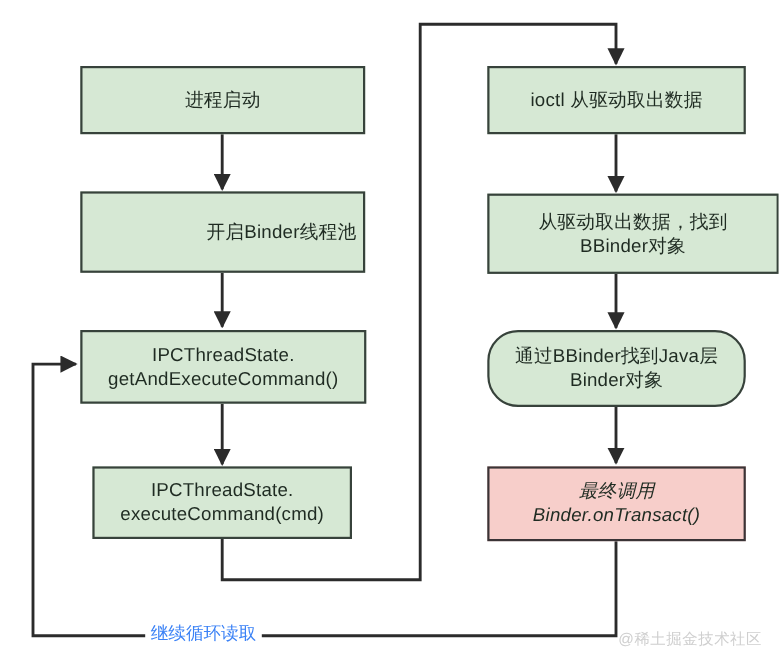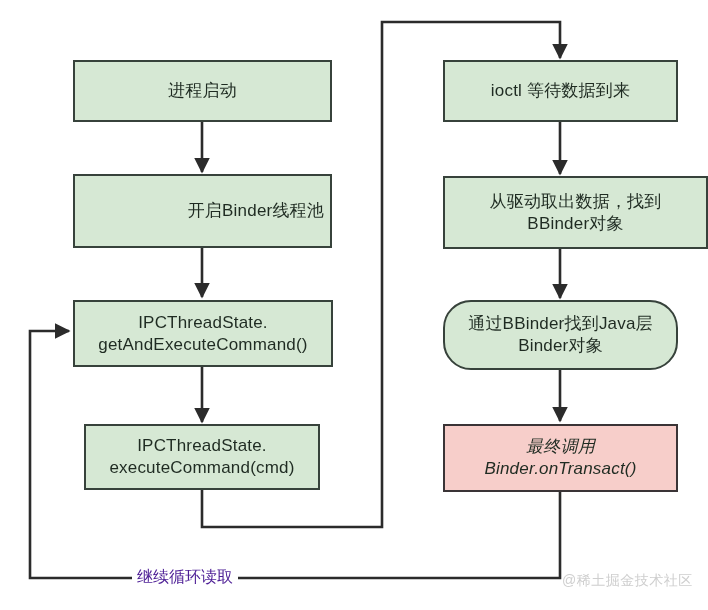--- a/index.html
+++ b/index.html
@@ -46,21 +46,21 @@
     background: #f7ceca;
     border-color: #3a3436;
   }
   .node-label {
     display: block;
     white-space: pre-line;
   }
   .edge-label {
     position: absolute;
     background: #ffffff;
-    color: #4c1d95;
+    color: #3b82f6;
     font-size: 16px;
     padding: 0 5px;
     white-space: nowrap;
     line-height: 1;
   }
   .watermark {
     position: absolute;
     color: #cfcfcf;
     font-size: 14px;
     white-space: nowrap;
@@ -110,21 +110,21 @@
     <span class="node-label">IPCThreadState.
 getAndExecuteCommand()</span>
   </div>
 
   <div class="node green" style="left:84px; top:424px; width:236px; height:66px;">
     <span class="node-label">IPCThreadState.
 executeCommand(cmd)</span>
   </div>
 
   <div class="node green" style="left:443px; top:60px; width:235px; height:62px;">
-    <span class="node-label">ioctl 等待数据到来</span>
+    <span class="node-label">ioctl 从驱动取出数据</span>
   </div>
 
   <div class="node green" style="left:443px; top:176px; width:265px; height:73px;">
     <span class="node-label">从驱动取出数据，找到
 BBinder对象</span>
   </div>
 
   <div class="node green" style="left:443px; top:300px; width:235px; height:70px;border-radius:28px;">
     <span class="node-label">通过BBinder找到Java层
 Binder对象</span>

